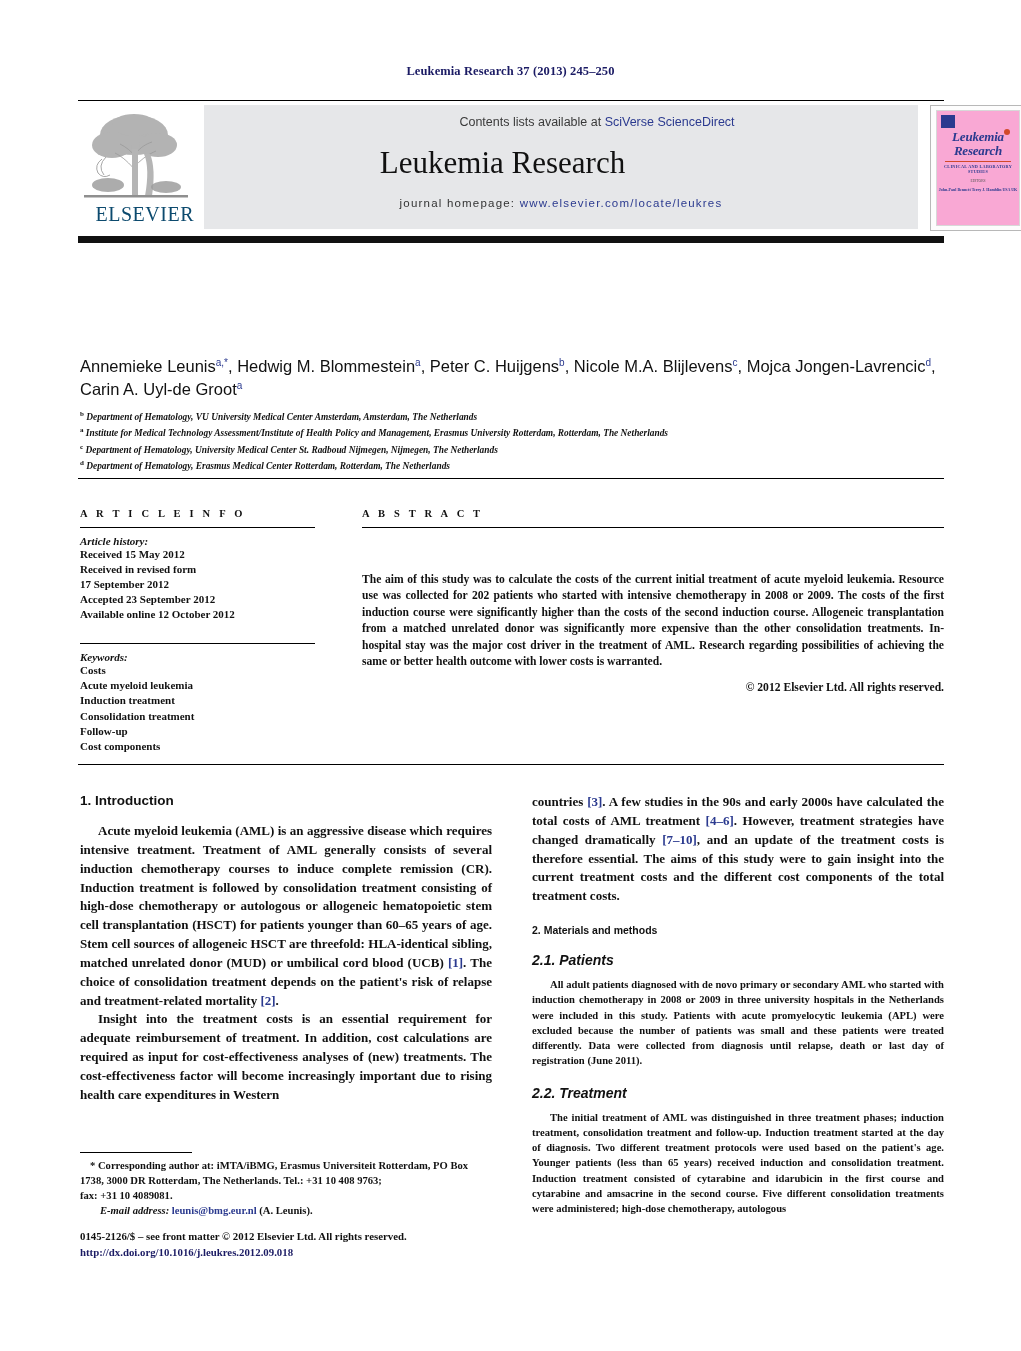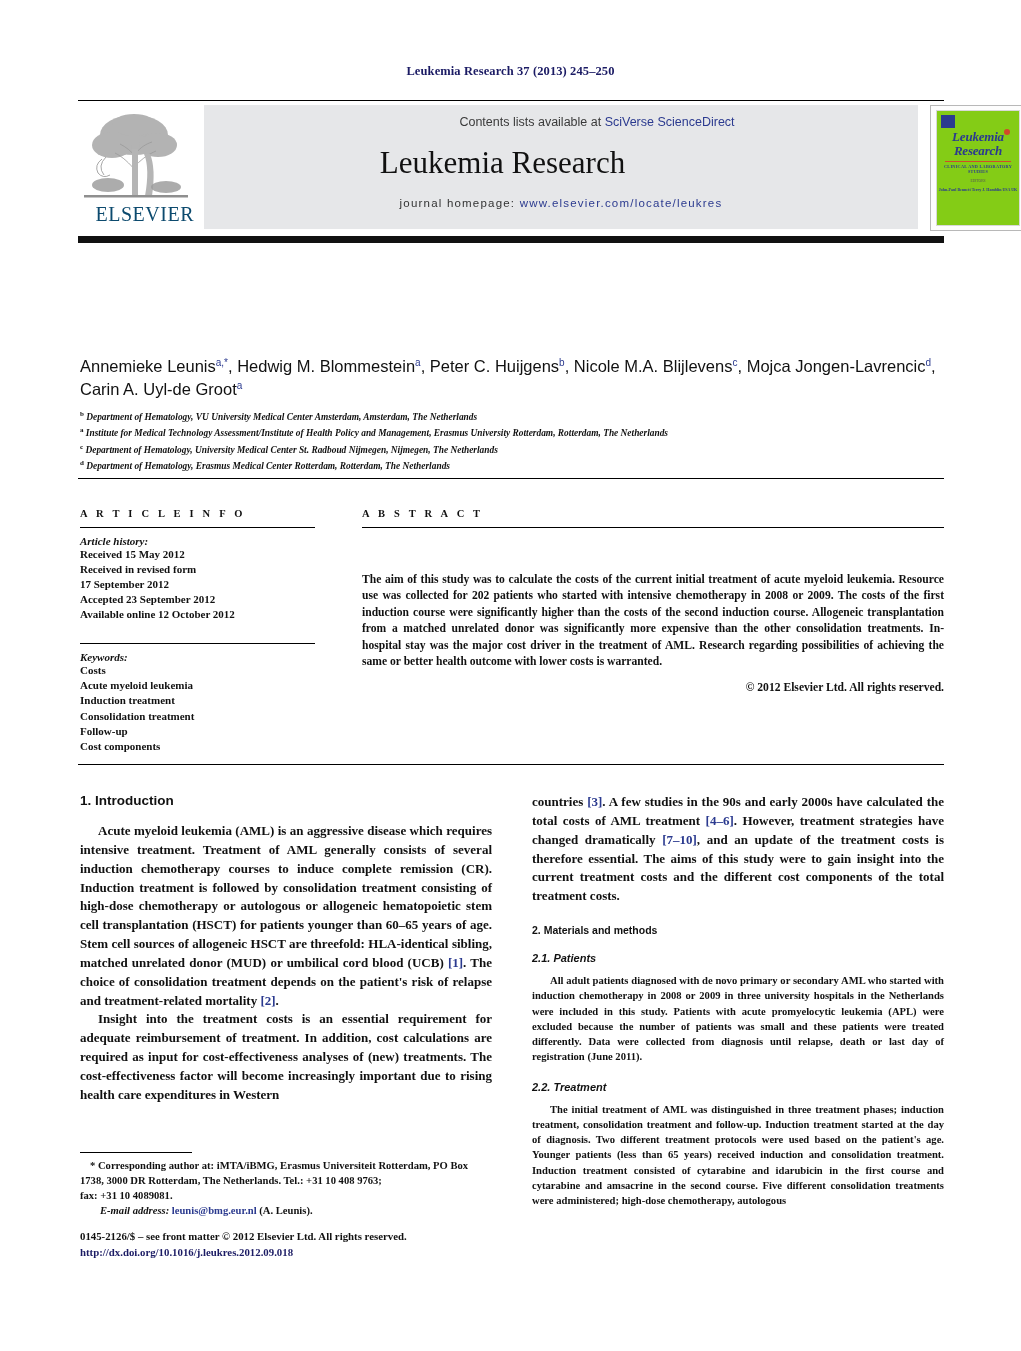--- a/index.html
+++ b/index.html
@@ -118,21 +118,21 @@
     width: 92px; height: 124px;
     border: 1px solid #b8b8b8;
     background: #fdfdfd;
     overflow: hidden;
   }
   .cover-inner {
     position: absolute;
     left: 5px; top: 4px;
     width: 82px; height: 114px;
     border: 1px solid #d8d8d8;
-    background: #84cc16;
+    background: #f9a8d4;
   }
   .cover-mini-logo {
     position: absolute;
     left: 4px; top: 4px;
     width: 14px; height: 13px;
     background: #2b3a8f;
   }
   .cover-t1, .cover-t2 {
     position: absolute;
     left: 0; width: 82px;
@@ -324,21 +324,21 @@
     font-weight: bold;
     margin: 0 0 14px 0;
     color: #111;
   }
   h2.num.small {
     font-size: 10.5px;
     margin: 0 0 10px 0;
   }
   h3.sub {
     font-family: "Liberation Sans", sans-serif;
-    font-size: 11px;
+    font-size: 14px;
     font-weight: bold;
     font-style: italic;
     margin: 16px 0 9px 0;
     color: #111;
   }
   p.para {
     font-family: "Liberation Serif", serif;
     font-weight: bold;
     font-size: 13px;
     line-height: 1.45;

